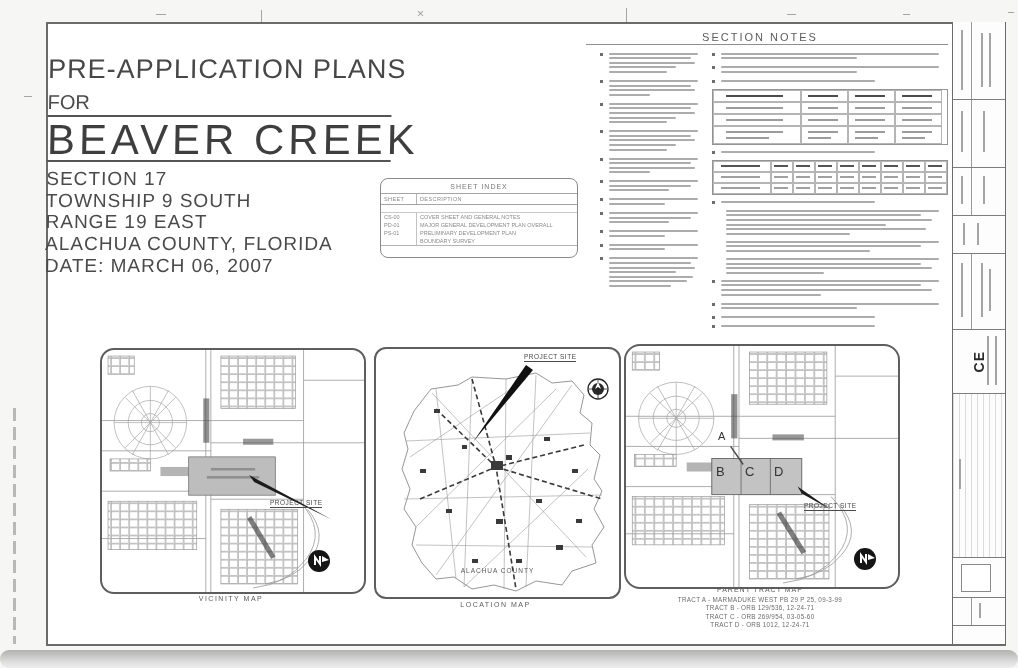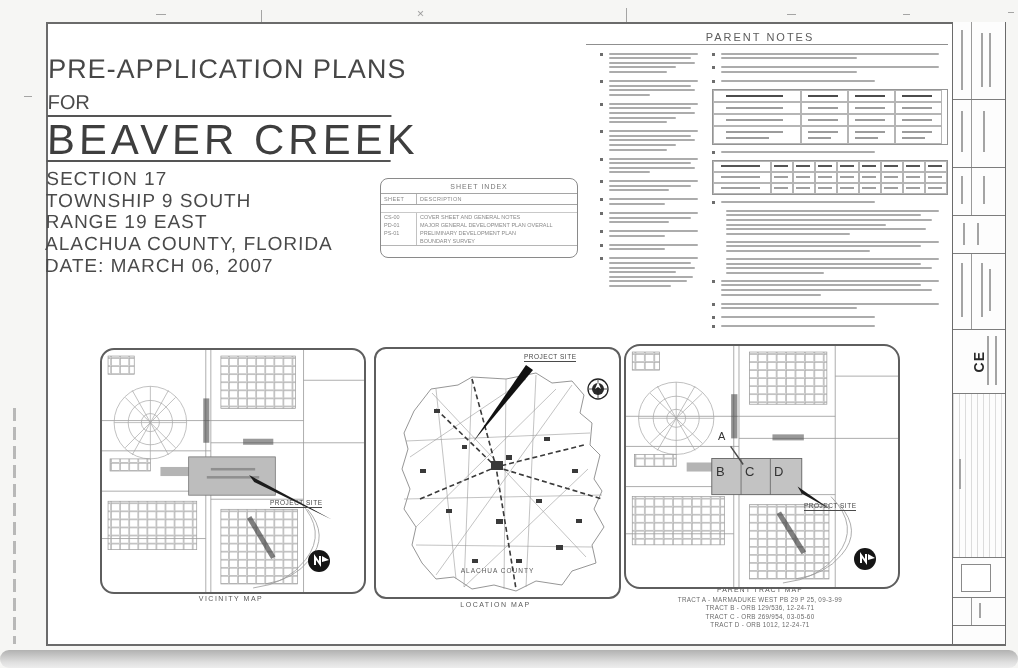--- a/index.html
+++ b/index.html
@@ -199,21 +199,21 @@
       <div>PS-01</div>
       <div>PRELIMINARY DEVELOPMENT PLAN</div>
     </div>
     <div class="si-row">
       <div></div>
       <div>BOUNDARY SURVEY</div>
     </div>
     <div class="si-foot"></div>
   </div>
 
-  <div class="abs gn-title">PARENT NOTES</div>
+  <div class="abs gn-title">SECTION NOTES</div>
   <div class="abs gn-rule"></div>
 
   <div class="abs gn-left">
     <div class="gn-item">
         <div class="fl" style="width: 96%;"></div>
         <div class="fl" style="width: 88%;"></div>
         <div class="fl" style="width: 93%;"></div>
         <div class="fl" style="width: 72%;"></div>
         <div class="fl" style="width: 62%;"></div>
       </div>

